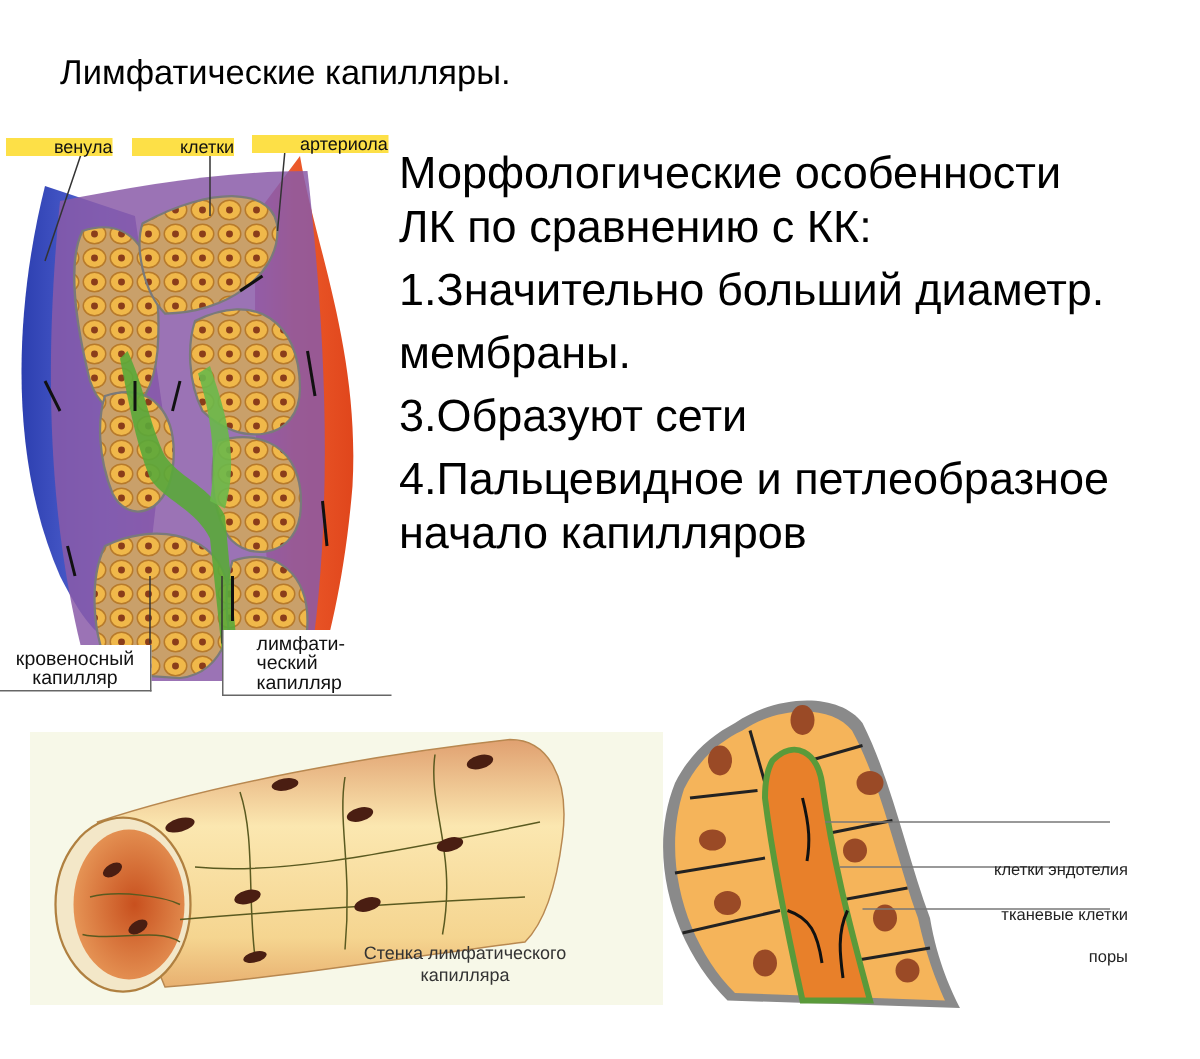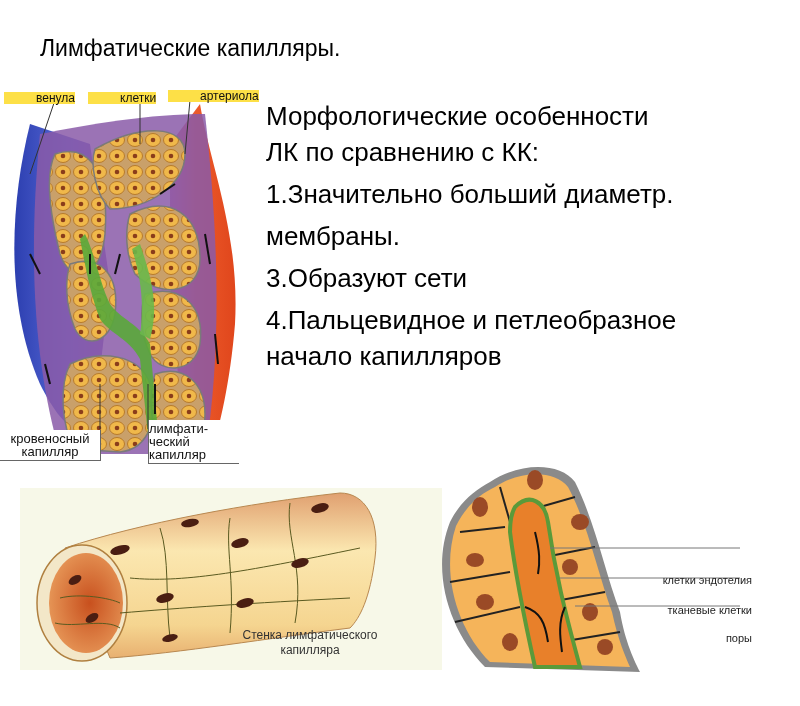--- a/index.html
+++ b/index.html
@@ -1,21 +1,21 @@
 <!DOCTYPE html>
 <html><head>
 <meta charset="utf-8">
 <style>
   html, body { margin: 0; padding: 0; background: #ffffff; }
   body { width: 800px; height: 706px; position: relative; overflow: hidden;
          font-family: "Liberation Sans", "DejaVu Sans", sans-serif; color: #000; }
   .slide { position: absolute; left: 0; top: 0; width: 800px; height: 706px; background: #fff; }
   .title { position: absolute; left: 40px; top: 36px; font-size: 23px; font-weight: normal;
            letter-spacing: 0px; line-height: 1.1; margin: 0; }
-  .text-block { position: absolute; left: 266px; top: 98px; width: 520px; font-size: 26px; line-height: 36px; }
+  .text-block { position: absolute; left: 266px; top: 98px; width: 520px; font-size: 30px; line-height: 36px; }
   .text-block p { margin: 0; }
   .text-block .gap { margin-top: 6px; }
 
   
   .fig1 { position: absolute; left: 0; top: 84px; width: 250px; height: 380px; }
   .fig1 .lbl { position: absolute; font-size: 12px; line-height: 12px; background: #fde047; color: #111; padding-left: 32px; }
   .fig1 .lbl-box { position: absolute; font-size: 13px; line-height: 13px; color: #111; text-align: center;
                    border-right: 1px solid #666; border-bottom: 1px solid #666; background: #fff; padding: 2px 2px; }
   .fig1 .lbl-box.left-bordered { border-left: 1px solid #666; border-right: none; text-align: left; }
 
@@ -93,21 +93,21 @@
     </svg>
 
     <span class="lbl" style="left:4px;top:8px;">венула</span>
     <span class="lbl" style="left:88px;top:8px;">клетки</span>
     <span class="lbl" style="left:168px;top:6px;">артериола</span>
 
     <div class="lbl-box" style="left:0px;top:346px;width:96px;">
       <div>кровеносный</div>
       <div>капилляр</div>
     </div>
-    <div class="lbl-box left-bordered" style="left:148px;top:336px;width:88px;padding-left:0;">
+    <div class="lbl-box left-bordered" style="left:148px;top:336px;width:88px;padding-left:22px;">
       <div>лимфати-</div>
       <div>ческий</div>
       <div>капилляр</div>
     </div>
   </div>
 
   <div class="text-block">
     <p>Морфологические особенности</p>
     <p>ЛК по сравнению с КК:</p>
     <p class="gap">1.Значительно больший диаметр.</p>

